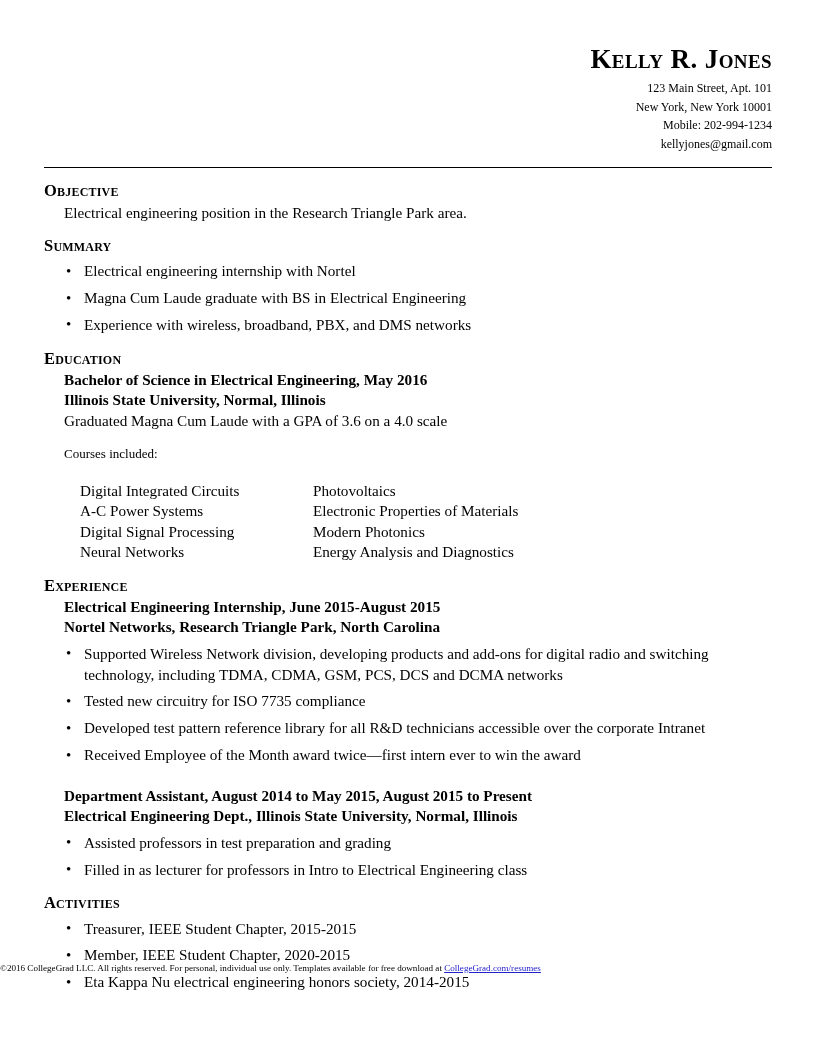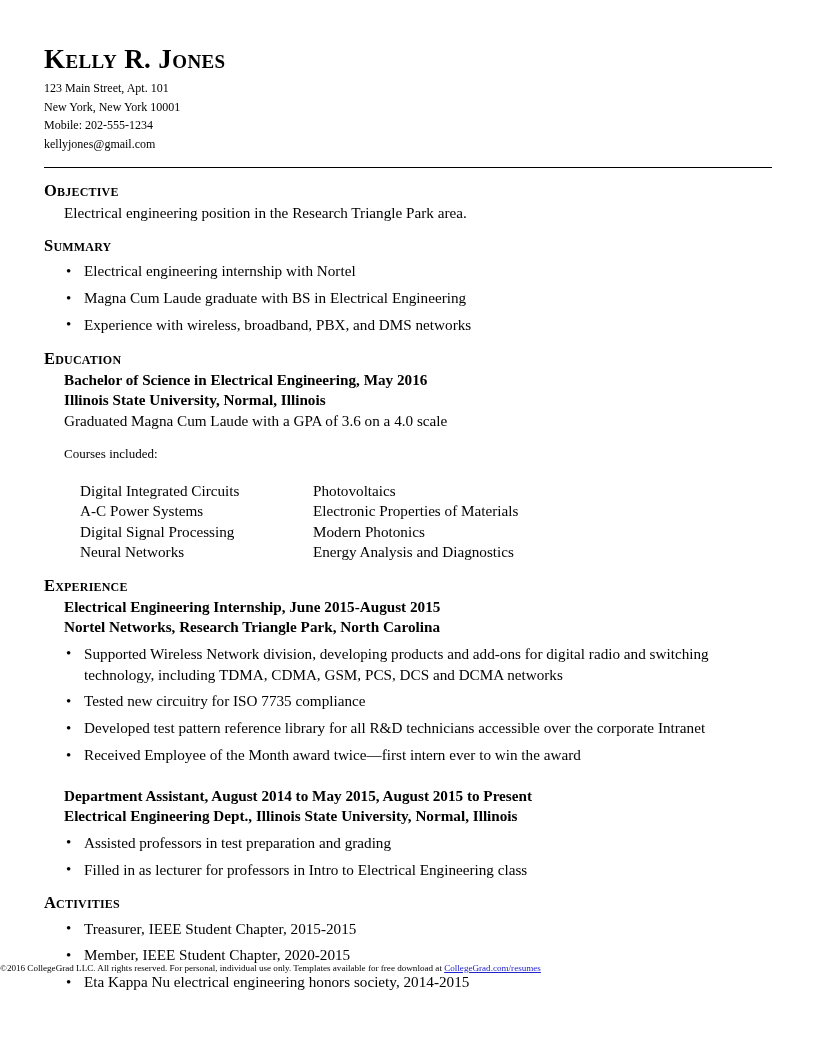--- a/index.html
+++ b/index.html
@@ -19,21 +19,21 @@
     position: relative;
     width: 816px;
     height: 1056px;
     box-sizing: border-box;
     padding: 0 44px;
   }
 
   
   .header {
     padding-top: 44px;
-    text-align: left;
+    text-align: right;
   }
   .cand-name {
     font-size: 27px;
     font-weight: bold;
     font-variant: small-caps;
     letter-spacing: 0.4px;
     line-height: 1.15;
     margin: 0 0 4px 0;
   }
   .contact-line {
@@ -144,21 +144,21 @@
 </style>
 </head>
 <body>
 
 <div class="page">
 
   <div class="header">
     <h1 class="cand-name">Kelly R. Jones</h1>
     <p class="contact-line">123 Main Street, Apt. 101</p>
     <p class="contact-line">New York, New York 10001</p>
-    <p class="contact-line">Mobile: 202-555-1234</p>
+    <p class="contact-line">Mobile: 202-994-1234</p>
     <p class="contact-line">kellyjones@gmail.com</p>
     <hr class="header-rule">
   </div>
 
   <div class="section">
     <div class="section-heading">Objective</div>
     <div class="indent-block">
       <p class="body-line">Electrical engineering position in the Research Triangle Park area.</p>
     </div>
   </div>

